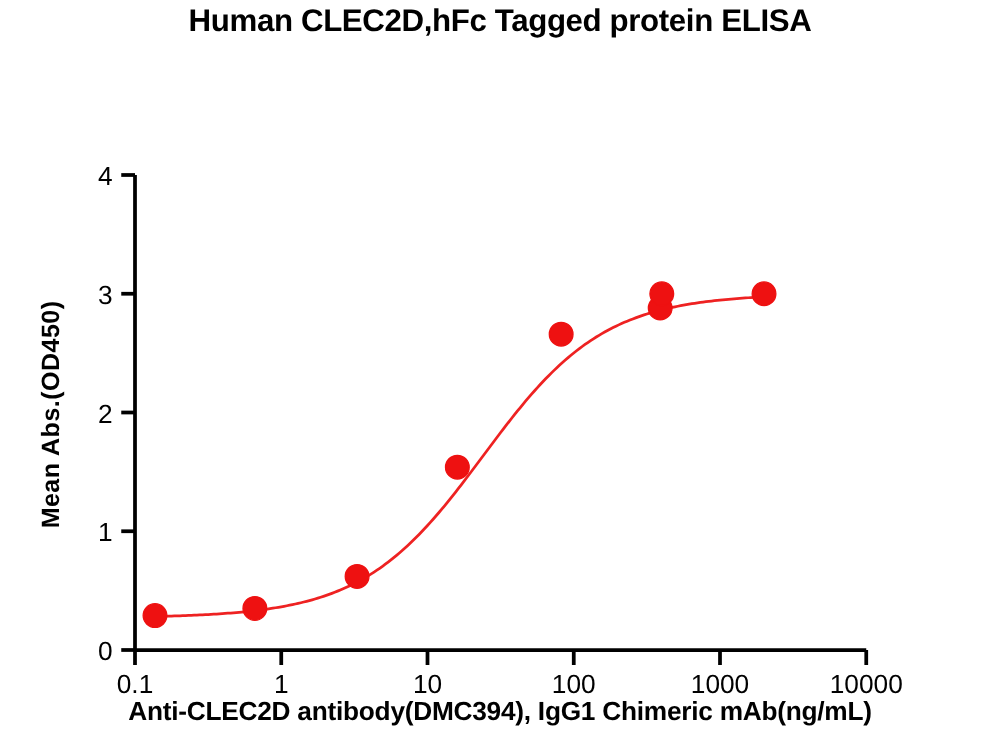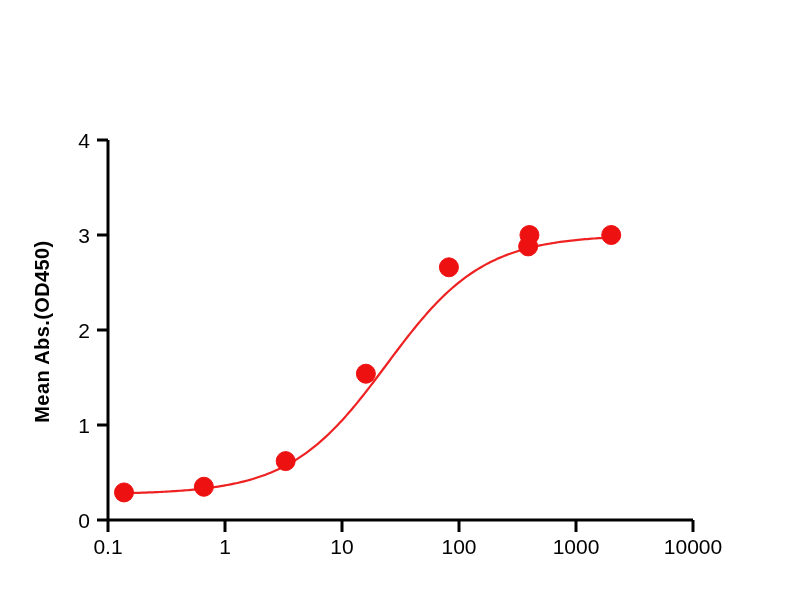--- a/index.html
+++ b/index.html
@@ -78,24 +78,26 @@
     font-family: "Liberation Sans", sans-serif;
     font-size: 21px;
     fill: #000000;
   }
 </style>
 </head>
 <body>
 
 <div id="figure">
 
+  <div id="chart-title">Human CLEC2D,hFc Tagged protein ELISA</div>
 
 
   <div id="y-axis-label">Mean Abs.(OD450)</div>
 
+  <div id="x-axis-label">Anti-CLEC2D antibody(DMC394), IgG1 Chimeric mAb(ng/mL)</div>
 
   <svg id="plot-svg" width="800" height="600">
 
     <line id="y-axis-line" x1="108" y1="140" x2="108" y2="520" stroke="#000000" stroke-width="3"></line>
     <line id="x-axis-line" x1="108" y1="520" x2="693" y2="520" stroke="#000000" stroke-width="3"></line>
     <g id="y-ticks">
         <line x1="97" y1="520" x2="108" y2="520" stroke="#000" stroke-width="3"></line>
         <text x="90" y="528" text-anchor="end" class="tick-text">0</text>
         <line x1="97" y1="425" x2="108" y2="425" stroke="#000" stroke-width="3"></line>
         <text x="90" y="433" text-anchor="end" class="tick-text">1</text>

